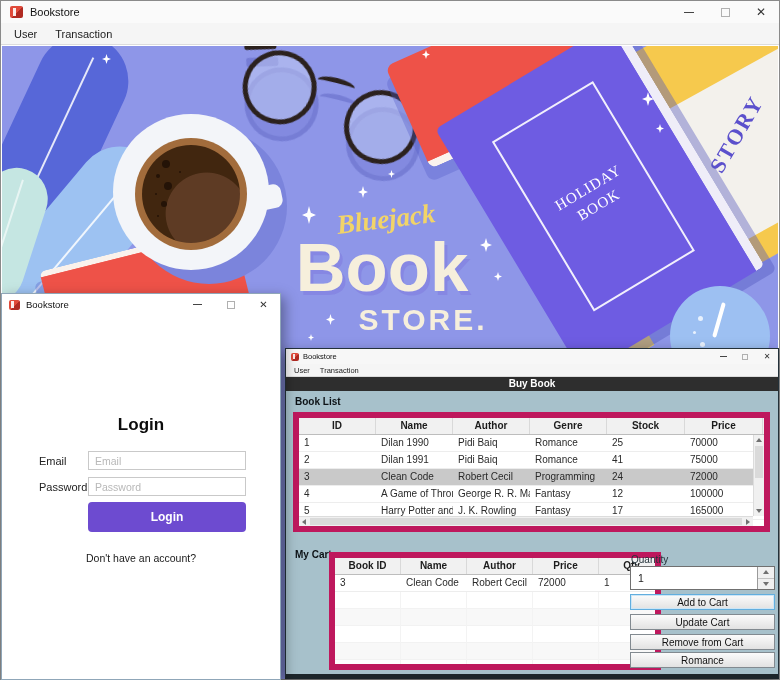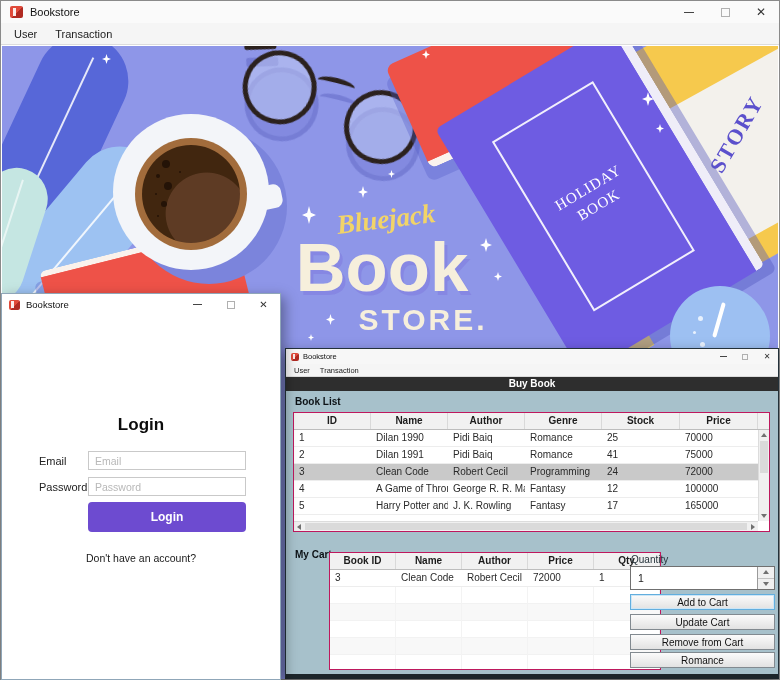--- a/index.html
+++ b/index.html
@@ -111,21 +111,21 @@
   .buywin .ctl { width:22px; font-size:8px; }
   .buywin .icon-bar { width:7px; height:1px; }
   .buywin .icon-box { width:6px; height:6px; }
   .buywin .menubar { height:13px; font-size:7.5px; color:#222; padding-left:3px; }
   .buywin .menu-item { padding:0 5px; }
   .buyheader { height:14px; background:#2e2e2e; color:#fff; font-size:10px; font-weight:bold; text-align:center; line-height:14px; }
   .buywin .abs { position:absolute; }
   .section-label { font-size:10px; font-weight:bold; color:#0d1216; }
   .booklist-label { left:9px; top:47px; } .mycart-label { left:9px; top:200px; }
 
-  .datatable { position:absolute; background:#fff; border:1px solid #be185d; overflow:hidden; }
+  .datatable { position:absolute; background:#fff; border:6px solid #be185d; overflow:hidden; }
   .booktable { left:7px; top:63px; width:477px; height:120px; }
   .carttable { left:7px; top:203px; width:332px; height:118px;margin-left:36px; }
   .thead { display:flex; height:17px; background:#f1f1f1; border-bottom:1px solid #bdbdbd; }
   .th { font-size:10px; font-weight:bold; color:#1c1c1c; text-align:center; line-height:16px; border-right:1px solid #d9d9d9; overflow:hidden; }
   .trow { display:flex; height:17px; font-size:10px; color:#2a2a2a; border-bottom:1px solid #ededed; background:#fff; }
   .trow.selected { background:#c9c9c9; }
   .td { padding-left:5px; line-height:16px; white-space:nowrap; overflow:hidden; }
   .bw { width:77px; flex:none; } .bw6 { width:78px; flex:none; }
   .cw { width:66px; flex:none; }
   .emptyrow { height:17px; border-bottom:1px solid #f2f2f2; }

